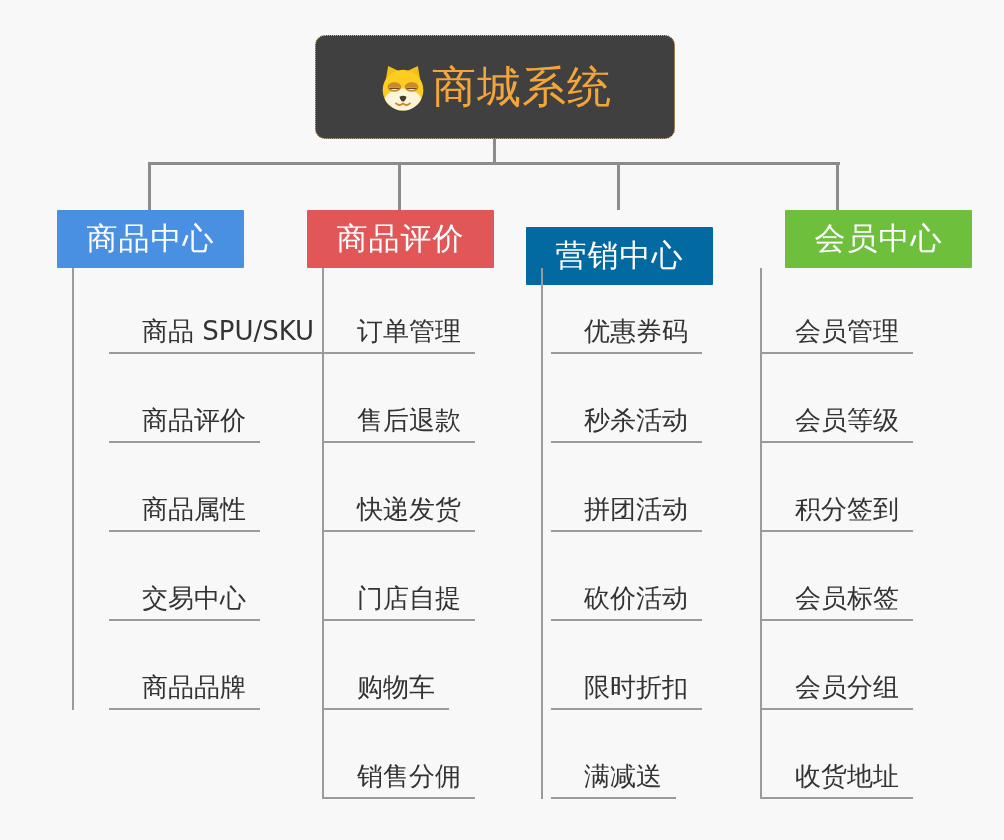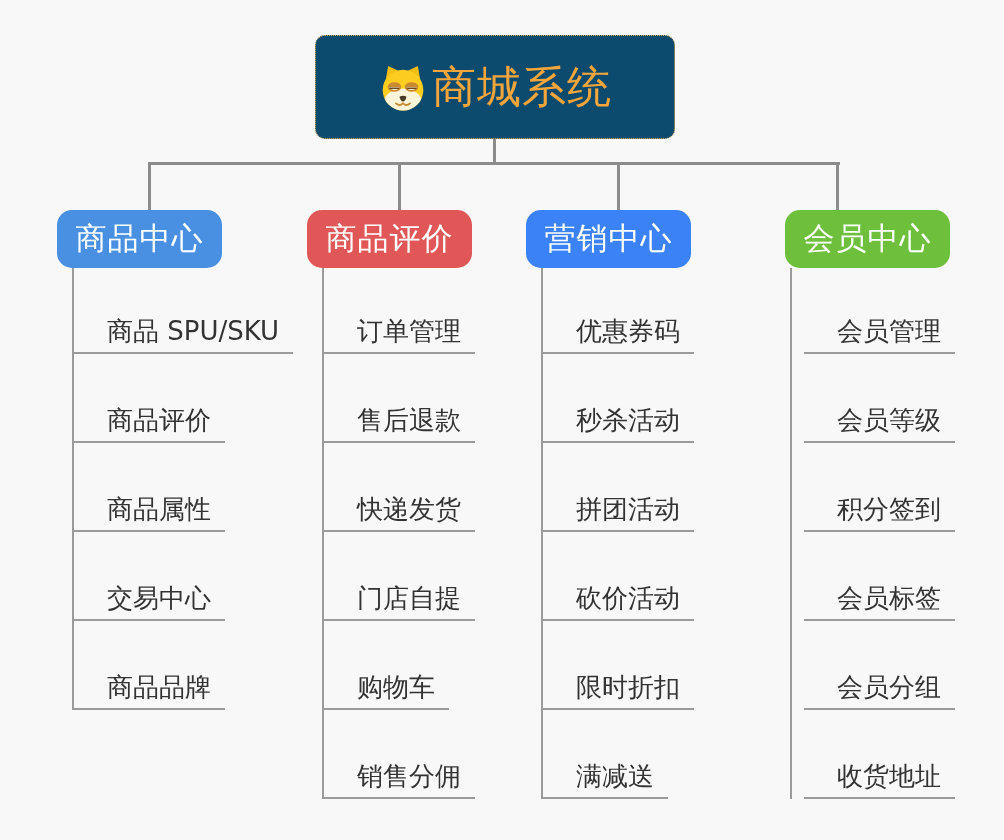--- a/index.html
+++ b/index.html
@@ -8,34 +8,34 @@
 
   
   .conn{position:absolute;background:#8c8c8c;}
   .stem{left:493px;top:139px;width:3px;height:26px;}
   .hbar{left:148px;top:162px;width:692px;height:3px;}
   .drop{top:162px;width:3px;height:48px;}
   .drop1{left:148px;} .drop2{left:398px;} .drop3{left:617px;} .drop4{left:836px;}
 
   
   .root-node{position:absolute;left:315px;top:35px;width:360px;height:104px;
-    background:#0c4a6e;border:1px dotted #f2b64f;border-radius:10px;box-sizing:border-box;
+    background:#404040;border:1px dotted #f2b64f;border-radius:10px;box-sizing:border-box;
     display:flex;align-items:center;justify-content:center;gap:4px;}
   .root-title{font-size:44px;color:#f2a53a;letter-spacing:1px;line-height:1;}
   .dog{display:inline-flex;}
 
   
-  .hdr{position:absolute;top:210px;width:165px;height:58px;border-radius:15px;
+  .hdr{position:absolute;top:210px;width:187px;height:58px;border-radius:1px;
     color:#ffffff;font-size:31px;letter-spacing:1px;
     display:flex;align-items:center;justify-content:center;}
   .hdr1{left:57px;} .hdr2{left:307px;} .hdr3{left:526px;} .hdr4{left:785px;}
 
   
   .sublist{position:absolute;top:268px;border-left:2px solid #9b9b9b;}
-  .sub1{left:72px;} .sub2{left:322px;} .sub3{left:541px;} .sub4{left:790px;padding-left:12px;}
+  .sub1{left:72px;padding-left:35px;} .sub2{left:322px;} .sub3{left:541px;padding-left:8px;} .sub4{left:760px;}
   .subitem{height:89px;display:flex;align-items:flex-end;}
   .subitem:first-child{height:86px;}
   .leaf-label{display:inline-block;border-bottom:2px solid #9b9b9b;
     padding:0 14px 5px 33px;font-size:26px;color:#333333;
     white-space:nowrap;line-height:1.15;}
 </style>
 </head>
 <body>
 
 <div class="canvas">
@@ -65,21 +65,21 @@
         <path d="M37.5 33.5 h11" stroke="#6b4a1d" stroke-width="1.8" stroke-linecap="round" fill="none"></path>
         <path d="M27.5 44.5 q4.5 -2.5 9 0 q-1.5 6 -4.5 6 q-3 0 -4.5 -6" fill="#473a27"></path>
         <path d="M23 53 q4.5 4 9 0 q4.5 4 9 0" stroke="#c8892f" stroke-width="2.4" fill="none" stroke-linecap="round"></path>
       </svg>
     </span>
     <span class="root-title" style="color: rgb(242, 165, 58);">商城系统</span>
   </div>
 
   <div class="hdr hdr1" style="background: rgb(74, 144, 226);">商品中心</div>
   <div class="hdr hdr2" style="background: rgb(225, 87, 87);">商品评价</div>
-  <div class="hdr hdr3" style="background: #3b82f6;">营销中心</div>
+  <div class="hdr hdr3" style="background: #0369a1; margin-top: 17px;">营销中心</div>
   <div class="hdr hdr4" style="background: rgb(109, 191, 60);">会员中心</div>
 
   <div class="sublist sub1">
     <div class="subitem">
         <span class="leaf-label">商品 SPU/SKU</span>
       </div>
     <div class="subitem">
         <span class="leaf-label">商品评价</span>
       </div>
     <div class="subitem">

